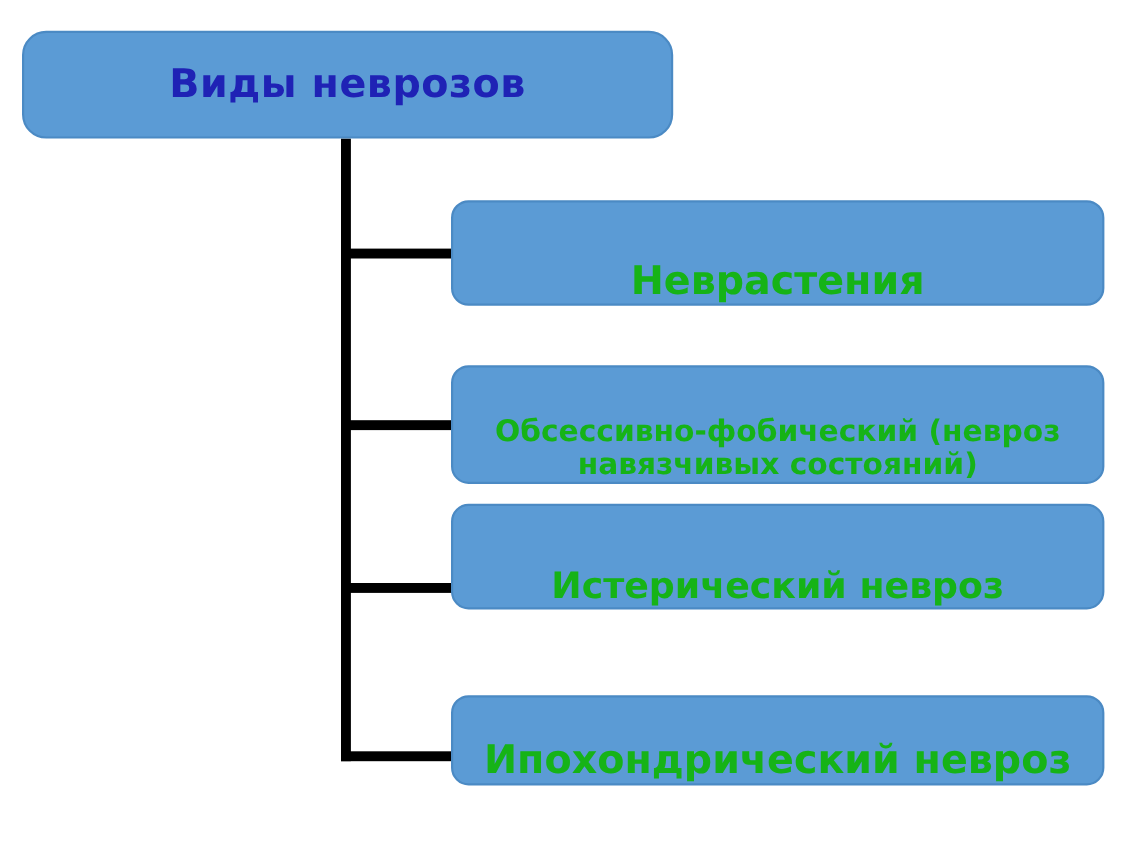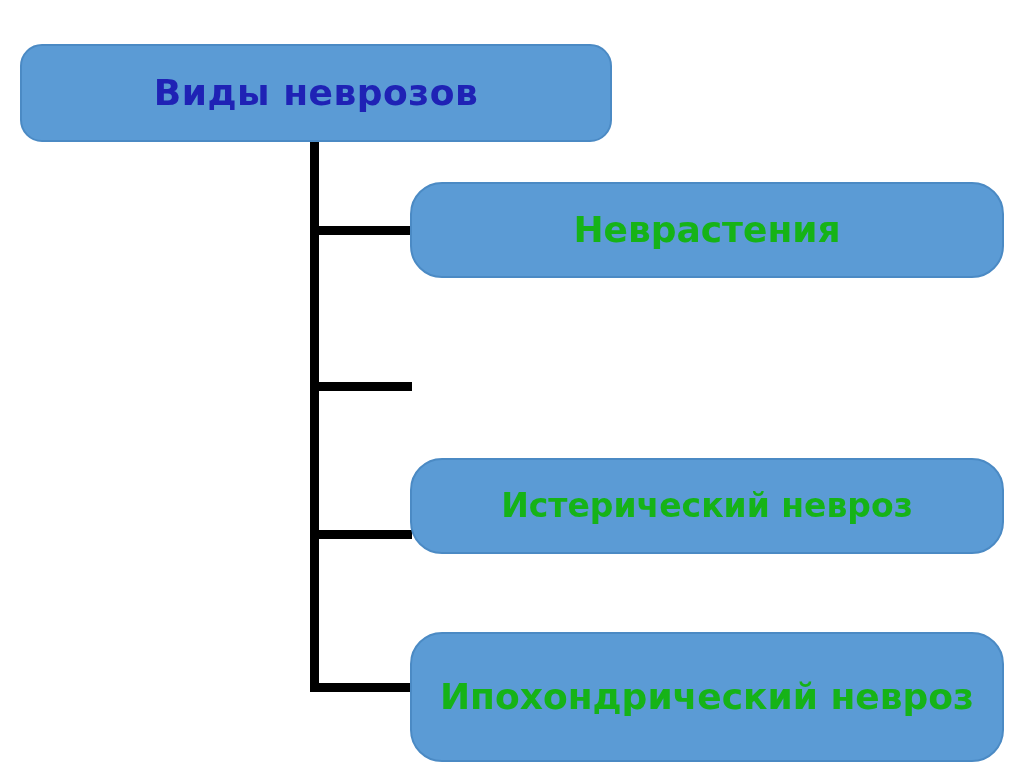--- a/index.html
+++ b/index.html
@@ -29,45 +29,46 @@
     box-sizing: border-box;
     display: flex;
     align-items: center;
     justify-content: center;
     text-align: center;
     line-height: 1.12;
     font-weight: bold;
   }
   .node-root {
     left: 20px;
-    top: 44px;
+    top: 28px;
     width: 592px;
     height: 98px;
     border-radius: 22px;
   }
   .node-root .label {
     color: #1f22b5;
     font-size: 36px;
     letter-spacing: 0.5px;
   }
   .node-child {
     left: 410px;
     width: 594px;
-    border-radius: 32px;
+    border-radius: 16px;
+    align-items: flex-end;
   }
   .node-child .label {
     color: #16b317;
   }
   .child-0 { top: 182px; height: 96px; }
   .child-0 .label { font-size: 36px; }
   .child-1 { top: 332px; height: 108px; }
   .child-1 .label { font-size: 27px; }
   .child-2 { top: 458px; height: 96px; }
   .child-2 .label { font-size: 33px; }
-  .child-3 { top: 632px; height: 130px; }
+  .child-3 { top: 632px; height: 82px; }
   .child-3 .label { font-size: 36px; }
 
   .connector {
     position: absolute;
     background: #000000;
   }
   .trunk {
     left: 310px;
     top: 126px;
     width: 9px;
@@ -95,20 +96,23 @@
   <div class="connector branch branch-3"></div>
 
   <div class="node node-root">
     <span class="label">Виды неврозов</span>
   </div>
 
   <div class="node node-child child-0">
     <span class="label">Неврастения</span>
   </div>
 
+  <div class="node node-child child-1">
+    <span class="label">Обсессивно-фобический (невроз навязчивых состояний)</span>
+  </div>
 
   <div class="node node-child child-2">
     <span class="label">Истерический невроз</span>
   </div>
 
   <div class="node node-child child-3">
     <span class="label">Ипохондрический невроз</span>
   </div>
 
 </div>

